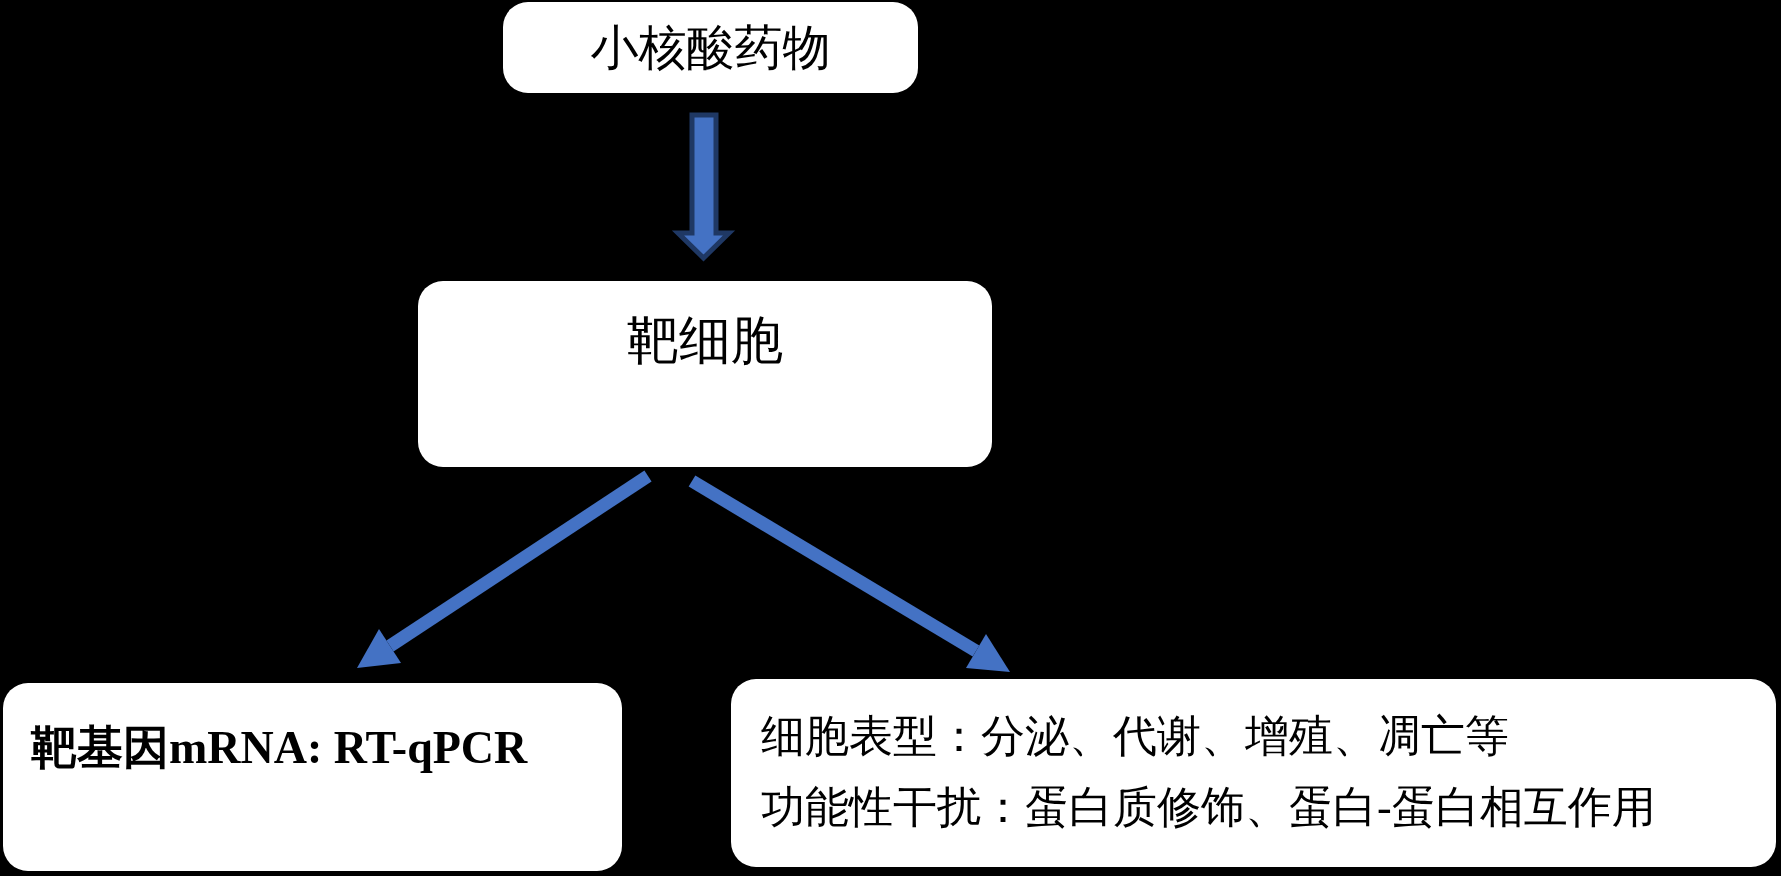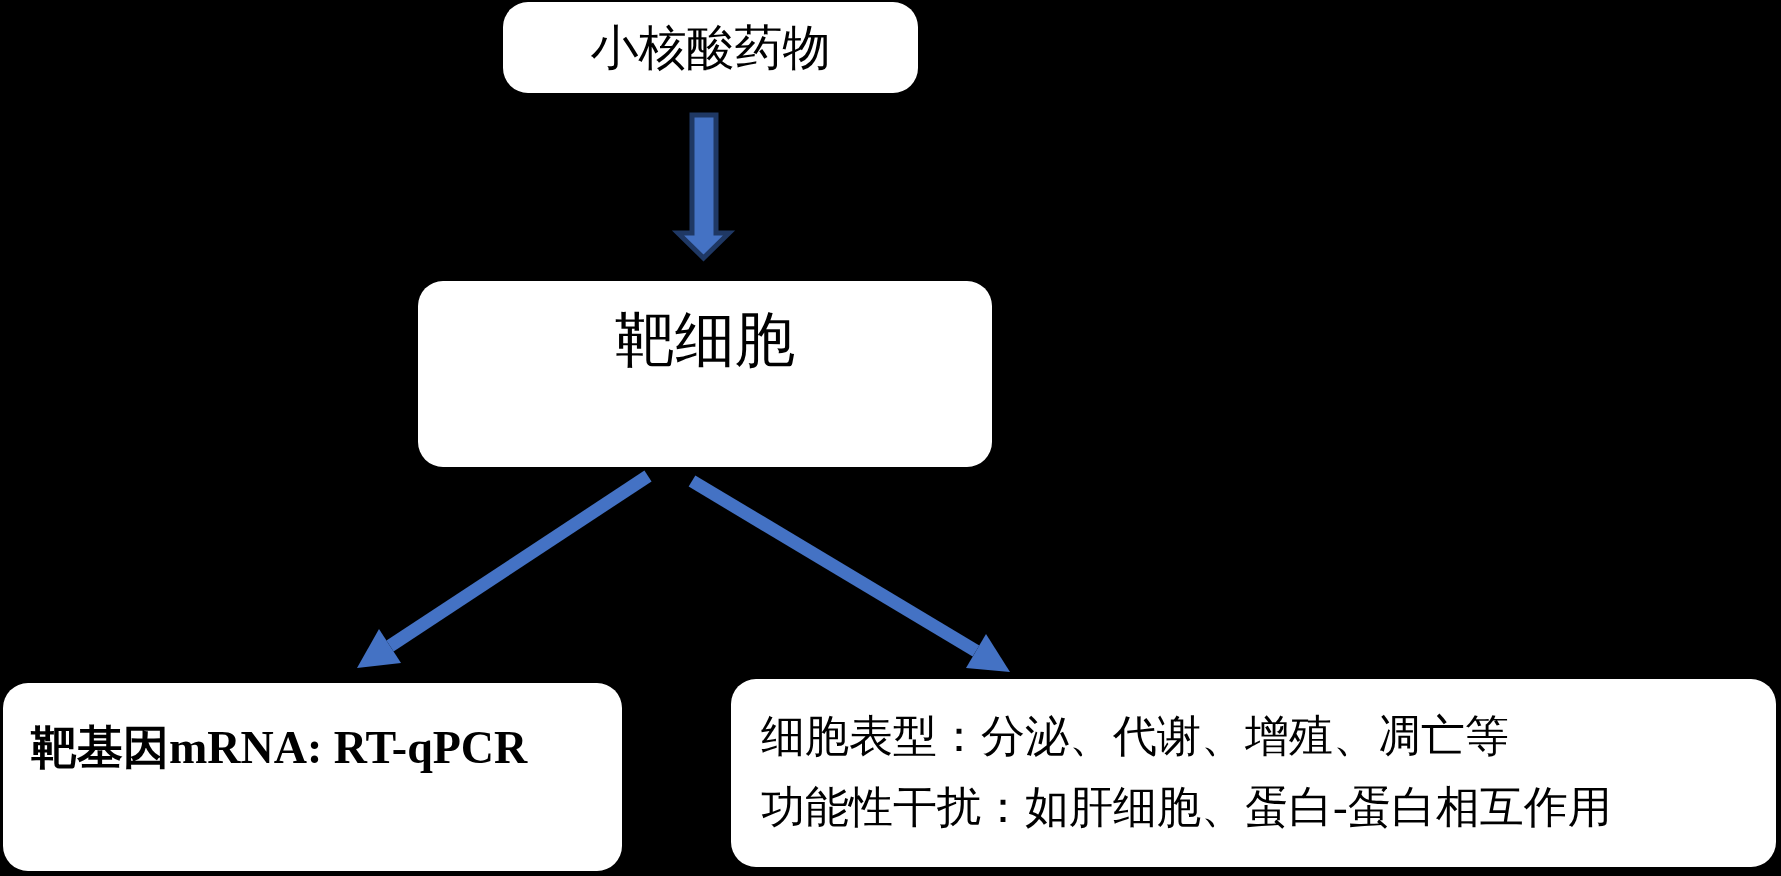--- a/index.html
+++ b/index.html
@@ -47,21 +47,21 @@
   }
   .node-drug {
     left: 503px; top: 2px; width: 415px; height: 91px;
     display: flex; align-items: center; justify-content: center;
     font-size: 48px;
   }
   .node-target-cell {
     left: 418px; top: 281px; width: 574px; height: 186px;
     padding-top: 20px;
     text-align: center;
-    font-size: 60px;
+    font-size: 52px;
     line-height: 79px;
   }
   .node-molecular {
     left: 3px; top: 683px; width: 619px; height: 188px;
     padding: 28px 0 0 28px;
     text-align: left;
     font-size: 46px;
     font-weight: bold;
     line-height: 74px;
   }
@@ -101,16 +101,16 @@
   <div class="node node-target-cell">
     <div class="node-line">靶细胞</div>
   </div>
 
   <div class="node node-molecular">
     <div class="node-line">靶基因mRNA: RT-qPCR</div>
   </div>
 
   <div class="node node-phenotype">
     <div class="node-line">细胞表型：分泌、代谢、增殖、凋亡等</div>
-    <div class="node-line">功能性干扰：如肝细胞、蛋白-蛋白相互作用</div>
+    <div class="node-line">功能性干扰：蛋白质修饰、蛋白-蛋白相互作用</div>
   </div>
 
 </div>
 
 </body></html>

